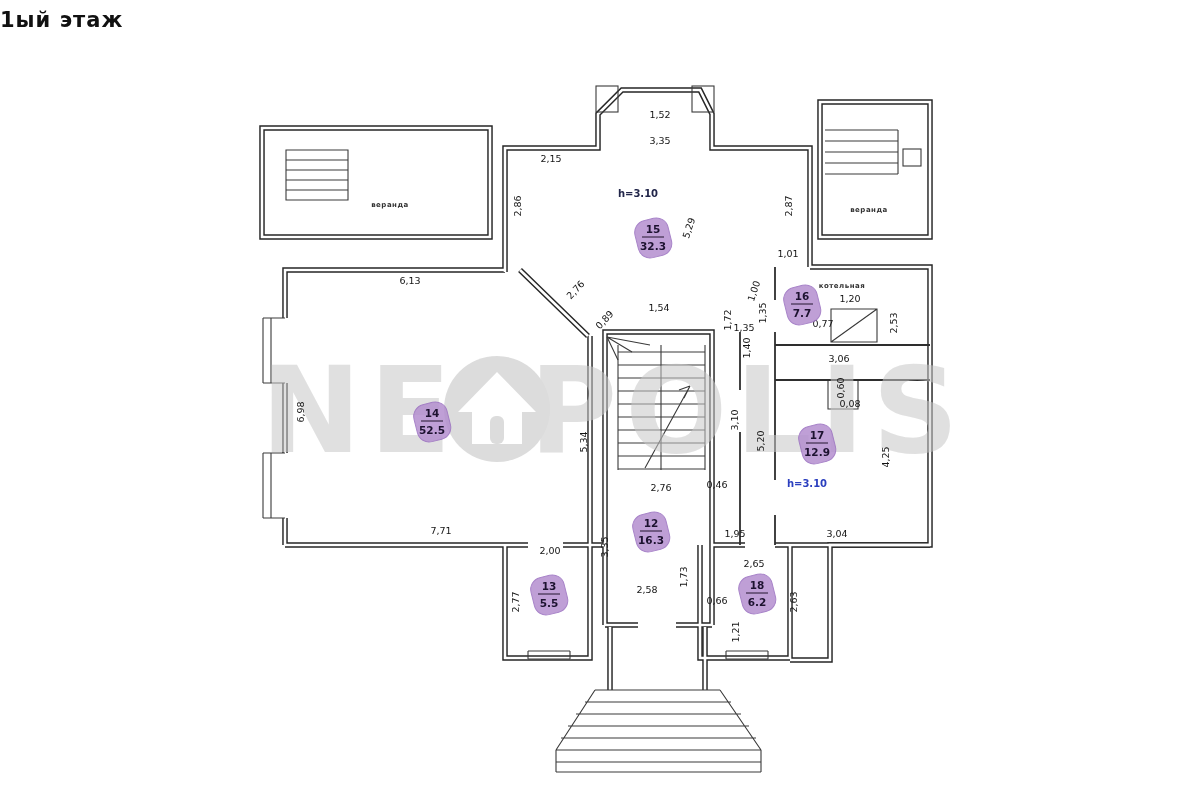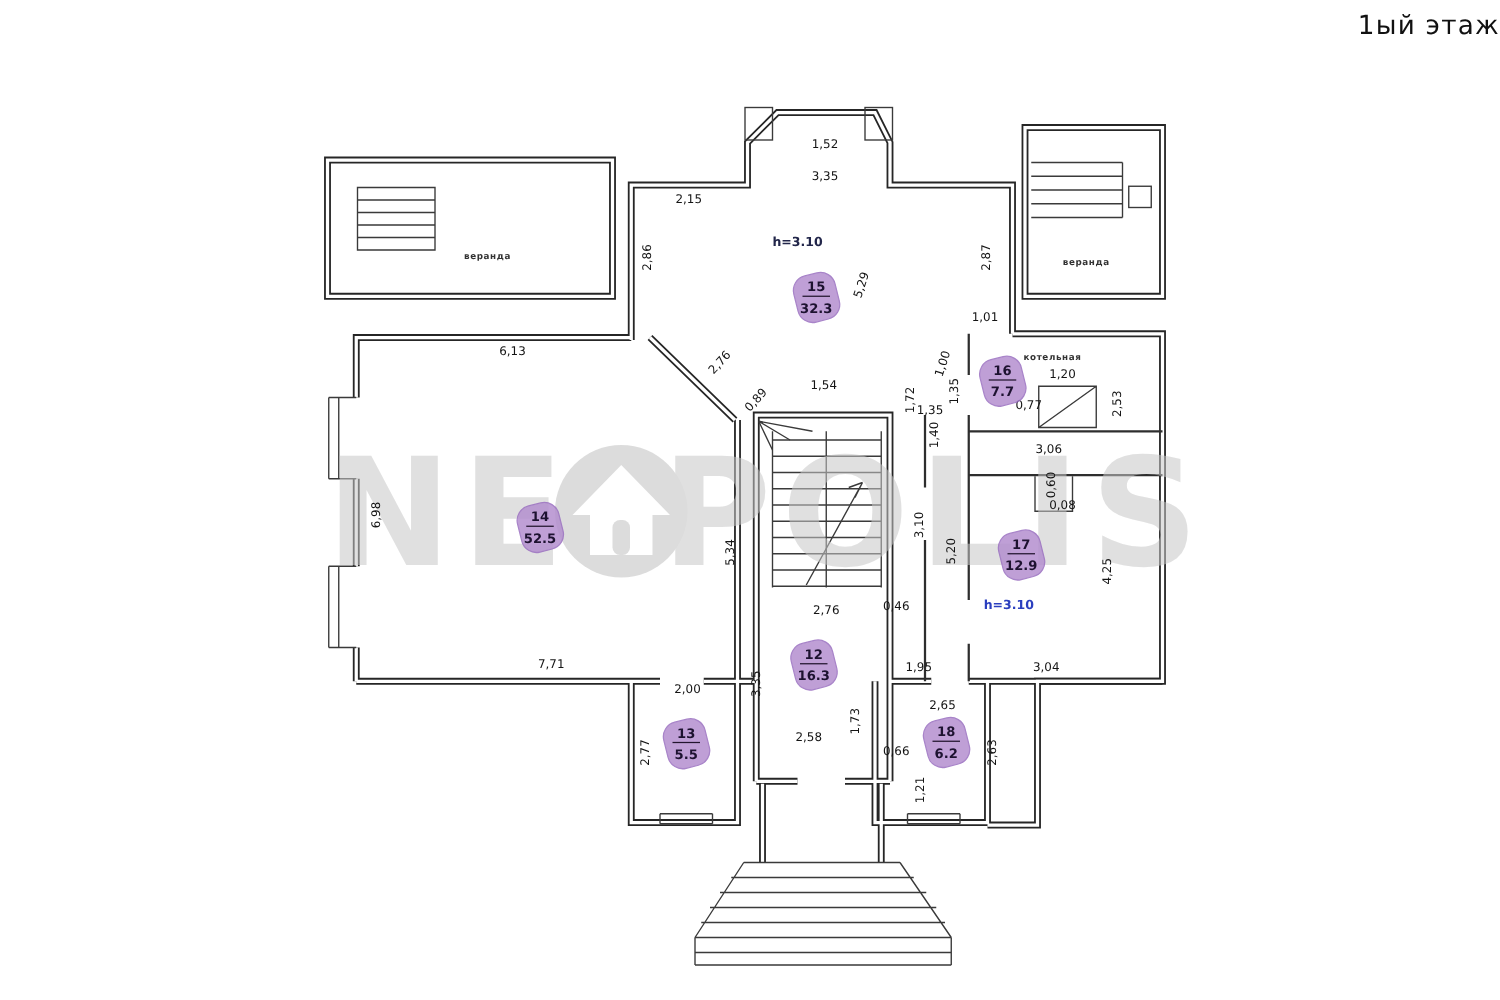--- a/index.html
+++ b/index.html
@@ -1,19 +1,19 @@
 <!DOCTYPE html>
 <html><head>
 <meta charset="utf-8">
 <style>
   html,body{margin:0;padding:0;background:#ffffff;}
   .page{position:relative;width:1200px;height:800px;background:#fff;overflow:hidden;
         font-family:"DejaVu Sans",sans-serif;}
-  .title{position:absolute;top:8px;left:0;width:100%;text-align:right;
-         font-size:21px;font-weight:normal;color:#111;letter-spacing:1px;}
+  .title{position:absolute;top:8px;left:0;width:100%;text-align:left;
+         font-size:21px;font-weight:bold;color:#111;letter-spacing:1px;}
   svg{position:absolute;left:0;top:0;}
   .walls-outer use{stroke:#262626;stroke-width:5.5;fill:none;stroke-linejoin:miter;}
   .walls-inner use{stroke:#ffffff;stroke-width:2.6;fill:none;stroke-linejoin:miter;}
   .tw{stroke:#2e2e2e;stroke-width:1.8;fill:none;}
   .dt{stroke:#3a3a3a;stroke-width:1.1;fill:none;}
   .dim{font-size:9.5px;fill:#141414;text-anchor:middle;}
   .rnum{font-size:10.5px;font-weight:bold;fill:#1d1230;text-anchor:middle;}
   .hgt{font-size:10px;font-weight:bold;text-anchor:middle;}
   .lbl{font-size:7px;font-weight:bold;fill:#333;text-anchor:middle;letter-spacing:.5px;}
   .wm{font-size:120px;font-weight:bold;fill:#c8c8c8;letter-spacing:8px;text-anchor:middle;}

